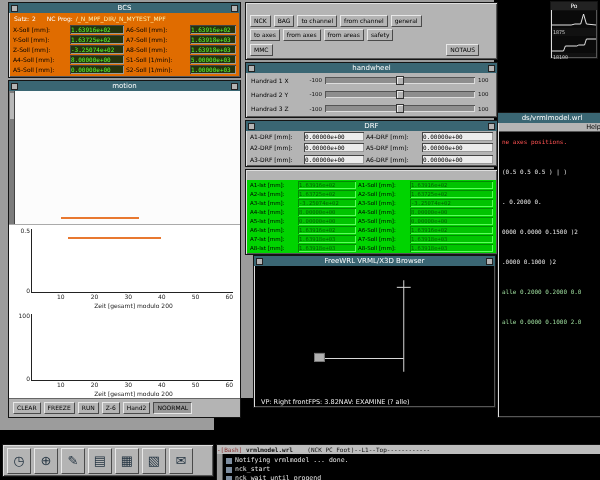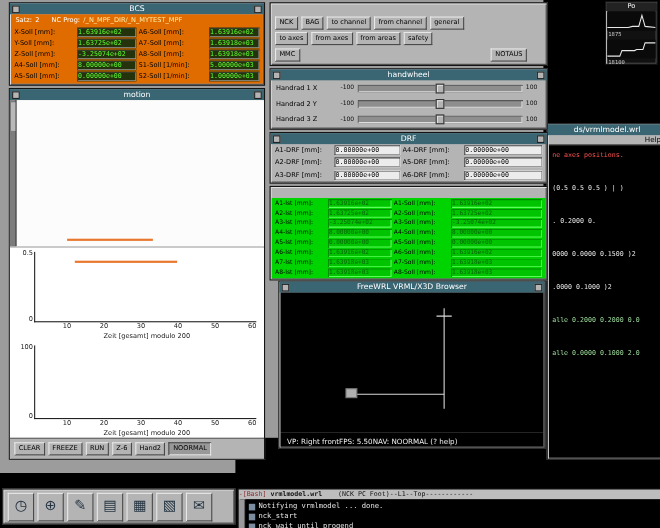--- a/index.html
+++ b/index.html
@@ -403,22 +403,22 @@
     <div class="fw-view">
       <svg class="fw-svg" viewBox="0 0 241 125" preserveAspectRatio="none">
         <line x1="150" y1="14" x2="150" y2="104" stroke="#d8d8d8" stroke-width="1"></line>
         <line x1="143" y1="21" x2="157" y2="21" stroke="#d8d8d8" stroke-width="1"></line>
         <line x1="70" y1="91" x2="150" y2="91" stroke="#d8d8d8" stroke-width="1"></line>
         <rect x="60" y="86" width="10" height="8" fill="#b0b0b0" stroke="#777"></rect>
       </svg>
     </div>
     <div class="fw-status">
       <span>VP: Right front</span>
-      <span>FPS: 5.50</span>
-      <span>NAV: NOORMAL  (? help)</span>
+      <span>FPS: 3.82</span>
+      <span>NAV: EXAMINE  (? alle)</span>
     </div>
   </div>
 
   <div class="window" id="win-xload">
     <div class="titlebar">
       <span class="tb-title">Po</span>
     </div>
     <div class="xl-graph">
       <svg viewBox="0 0 46 17" preserveAspectRatio="none">
         <polyline points="0,14 20,14 24,13 30,13 33,3 36,13 46,14" fill="none" stroke="#e8e8e8" stroke-width="1"></polyline>

